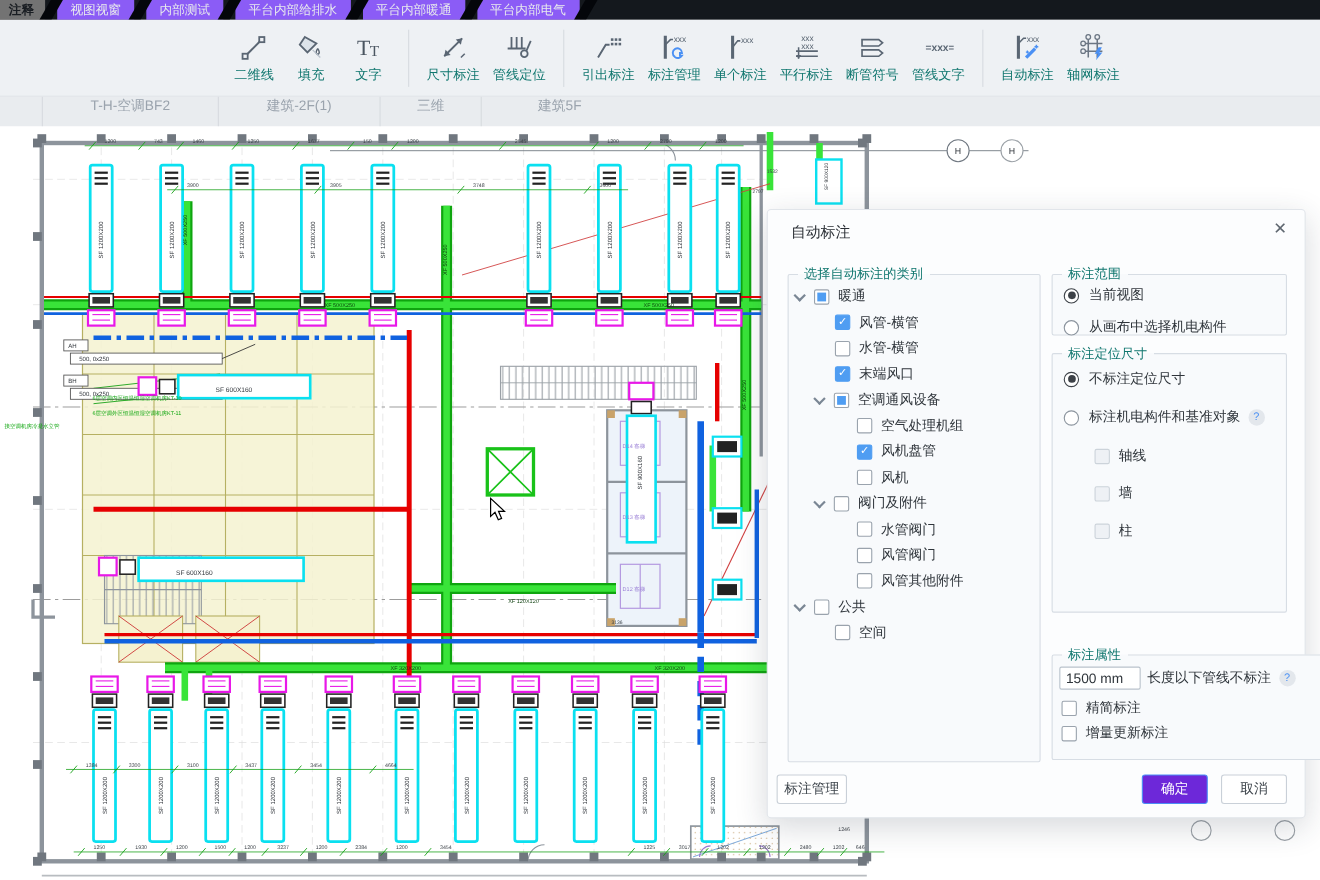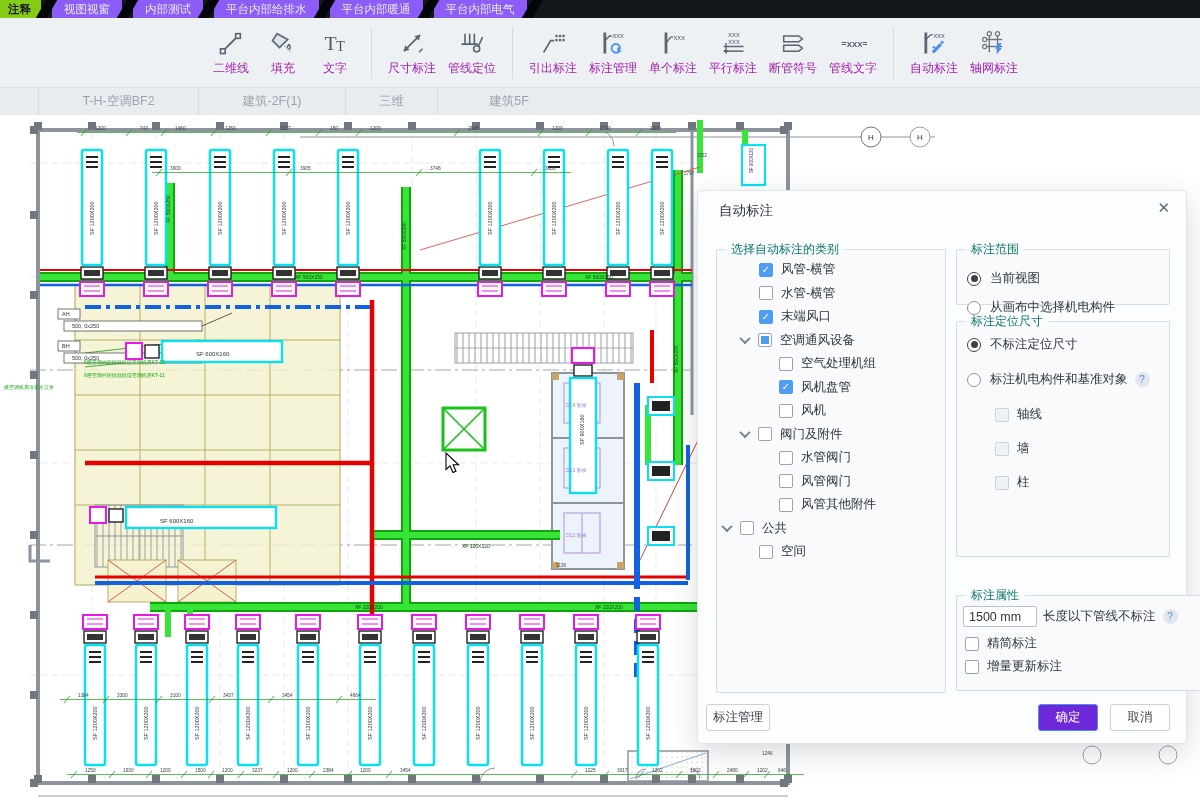--- a/index.html
+++ b/index.html
@@ -3,40 +3,40 @@
 <meta charset="utf-8">
 <style>
   * { margin:0; padding:0; box-sizing:border-box; }
   html,body { width:1200px; height:800px; overflow:hidden;
     font-family:"Liberation Sans","DejaVu Sans",sans-serif; background:#fff; }
   .stage { position:relative; width:1200px; height:800px; }
 
   
   .appbar { position:absolute; left:0; top:0; width:1200px; height:18px;
     background:#14181d; display:flex; align-items:stretch; }
-  .appbar-first { background:#84cc16; color:#1a1e23; font-size:11.5px; font-weight:bold;
+  .appbar-first { background:#737373; color:#1a1e23; font-size:11.5px; font-weight:bold;
     display:flex; align-items:center; padding:0 10px 0 8px; }
   .appbar-tab { color:#e8eaed; font-size:11.5px; display:flex; align-items:center;
     padding:0 12px; background:#8b5cf6; white-space:nowrap; }
   .notch { width:11px; height:18px; background:#04060a; transform:skewX(-30deg); }
 
   
   .ribbon { position:absolute; left:0; top:18px; width:1200px; height:70px;
     background:#eef1f4; border-bottom:1px solid #dfe3e7; display:flex;
     align-items:center; padding-left:205px; }
   .tool { display:flex; flex-direction:column; align-items:center; justify-content:center;
     min-width:52px; padding:0 6px; cursor:default; }
   .tool svg { width:28px; height:28px; display:block; }
-  .tool .tlbl { font-size:12px; color:#a21caf; margin-top:3px; white-space:nowrap; }
+  .tool .tlbl { font-size:12px; color:#0f766e; margin-top:3px; white-space:nowrap; }
   .tsep { width:1px; height:52px; background:#d6dbe0; margin:0 10px; }
 
   
   .doctabs { position:absolute; left:0; top:88px; width:1200px; height:27px;
     background:#e9ecef; display:flex; padding-left:38px; }
-  .dtab { display:flex; align-items:center; justify-content:center; font-size:12.5px;
+  .dtab { display:flex; justify-content:center; font-size:12.5px;
     color:#9aa3ad; border-left:1px solid #d7dbdf; padding:0 10px; white-space:nowrap; }
   .dtab:last-child { border-right:3px solid #8b5cf6;margin-top:39px; }
   .dtab.active { background:#ffffff; color:#23272c; }
   .dtab .x { margin-left:20px; color:#5f6770; font-size:12px; }
 
   
   .canvas { position:absolute; left:0; top:115px; width:1200px; height:685px; background:#fff; }
 
   
   .dialog { position:absolute; left:697px; top:190px; width:490px; height:554px;
@@ -779,20 +779,25 @@
         <text x="762" y="640" font-size="4.8" fill="#3d4349">1246</text>
       </svg>
   </div>
 
   <div class="dialog">
     <div class="dlg-title">自动标注</div>
     <div class="dlg-close">✕</div>
 
     <fieldset class="fs-cat">
       <legend>选择自动标注的类别</legend>
+      <div class="trow lvl0">
+          <span class="chev"></span>
+          <span class="cb" data-state="indeterminate"></span>
+          <span>暖通</span>
+        </div>
       <div class="trow lvl1">
           <span class="cb" data-state="checked"></span>
           <span>风管-横管</span>
         </div>
       <div class="trow lvl1">
           <span class="cb" data-state="unchecked"></span>
           <span>水管-横管</span>
         </div>
       <div class="trow lvl1">
           <span class="cb" data-state="checked"></span>
@@ -838,21 +843,21 @@
           <span>公共</span>
         </div>
       <div class="trow lvl1">
           <span class="cb" data-state="unchecked"></span>
           <span>空间</span>
         </div>
     </fieldset>
 
     <fieldset class="fs-scope">
       <legend>标注范围</legend>
-      <div class="rrow" style="margin-top:12px">
+      <div class="rrow" style="margin-top:2px">
           <span class="radio" data-state="selected"></span>
           <span>当前视图</span>
         </div>
       <div class="rrow">
           <span class="radio" data-state="unselected"></span>
           <span>从画布中选择机电构件</span>
         </div>
     </fieldset>
 
     <fieldset class="fs-dim">

